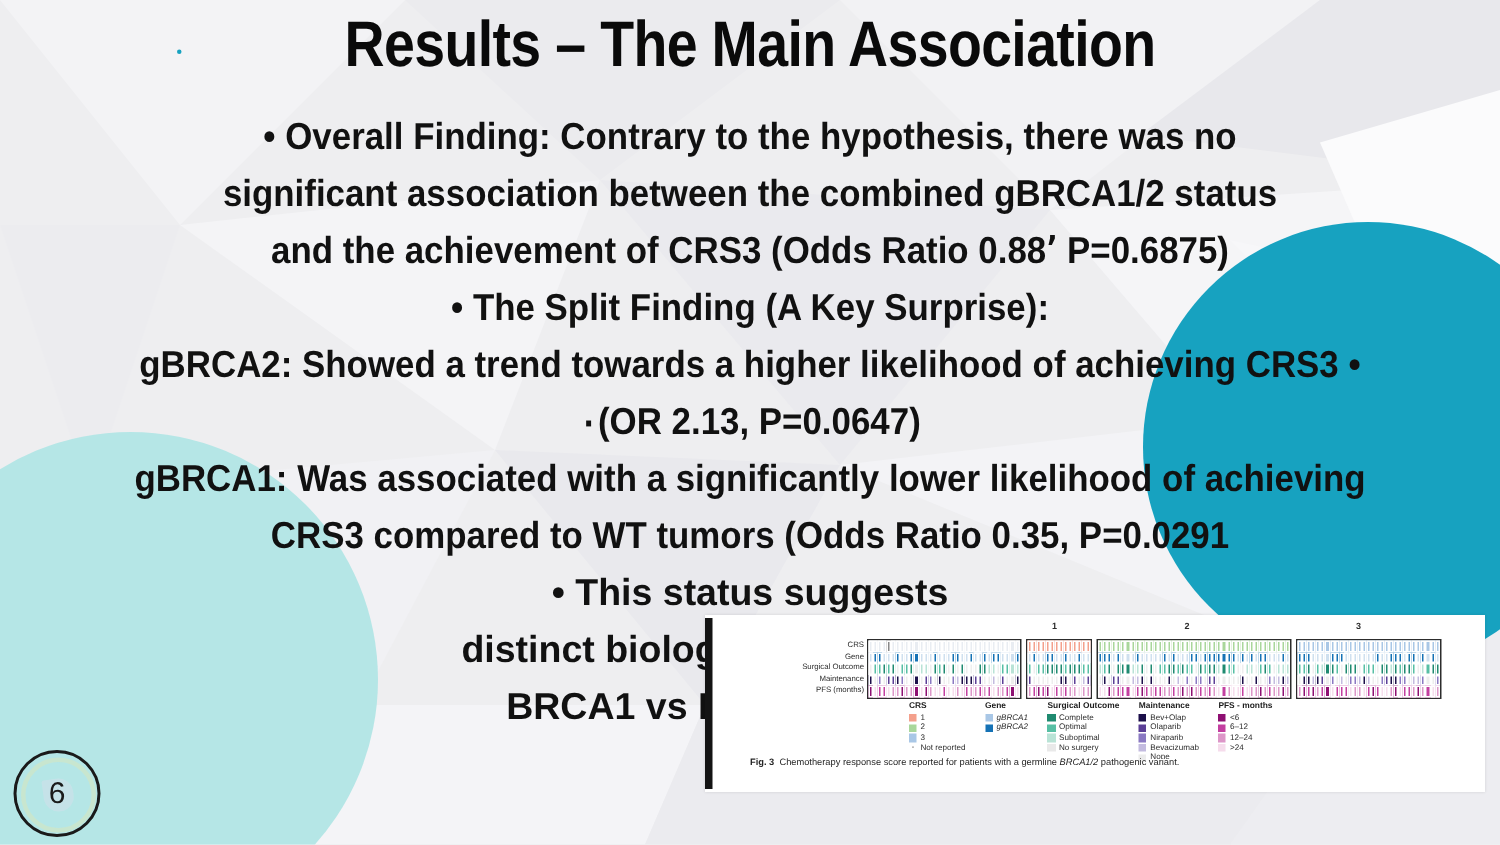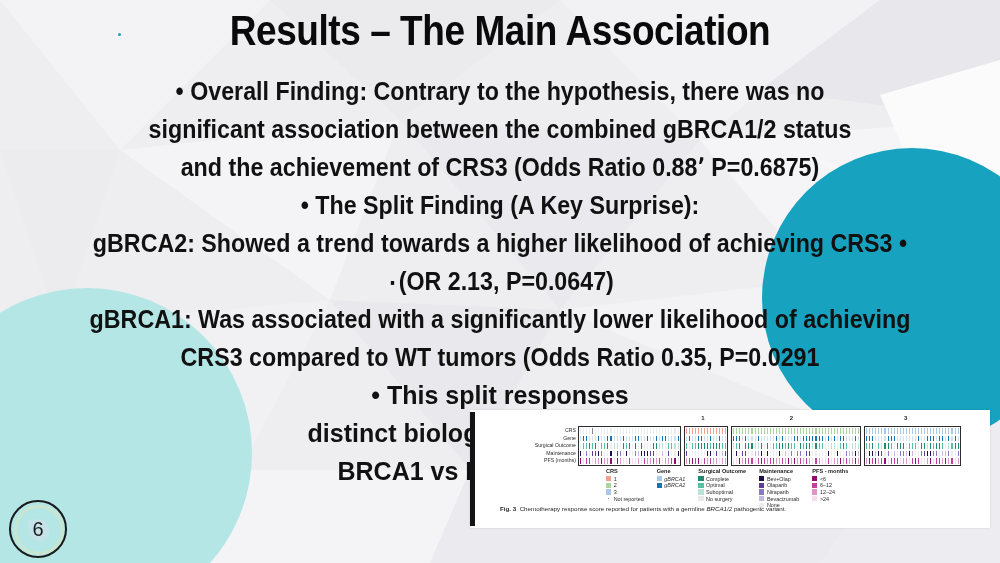--- a/index.html
+++ b/index.html
@@ -156,21 +156,21 @@
 
   <div id="body-text">
       <span class="ln">• Overall Finding: Contrary to the hypothesis, there was no</span>
       <span class="ln">significant association between the combined gBRCA1/2 status</span>
       <span class="ln">and the achievement of CRS3 (Odds Ratio 0.88٬ P=0.6875)</span>
       <span class="ln">• The Split Finding (A Key Surprise):</span>
       <span class="ln">gBRCA2: Showed a trend towards a higher likelihood of achieving CRS3 •</span>
       <span class="ln">٠(OR 2.13, P=0.0647)</span>
       <span class="ln">gBRCA1: Was associated with a significantly lower likelihood of achieving</span>
       <span class="ln">CRS3 compared to WT tumors (Odds Ratio 0.35, P=0.0291</span>
-      <span class="ln wide">• This split responses</span>
+      <span class="ln wide">• This status suggests</span>
       <span class="ln wide">distinct biological responses for</span>
       <span class="ln wide">BRCA1 vs BRCA2 to NACT.</span>
     </div>
 
   <div id="page-logo">
     <div class="leaf"></div>
   </div>
   <div id="page-badge">6</div>
 
   <div id="figure">

